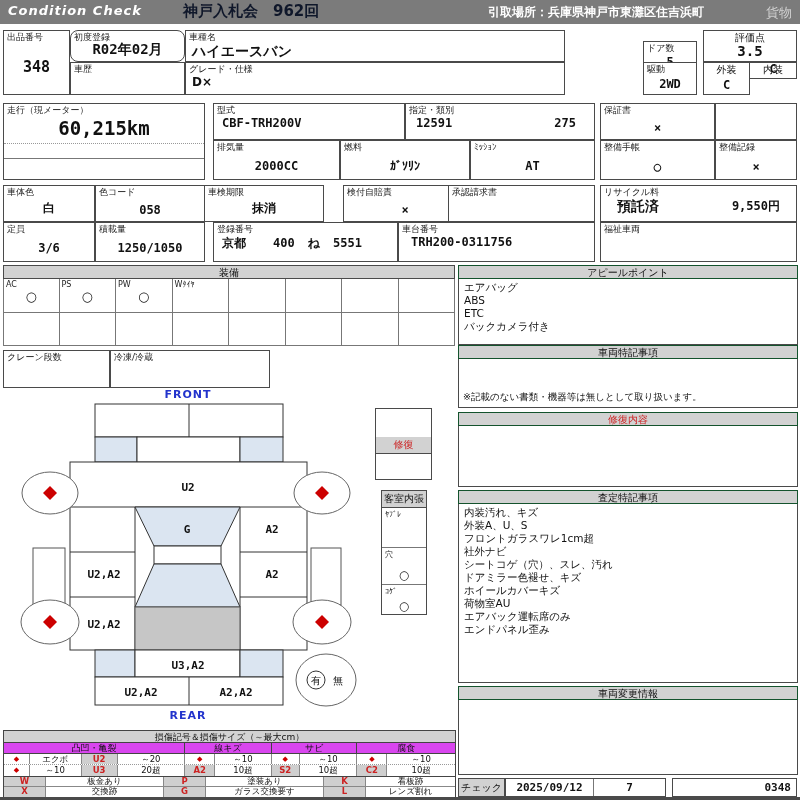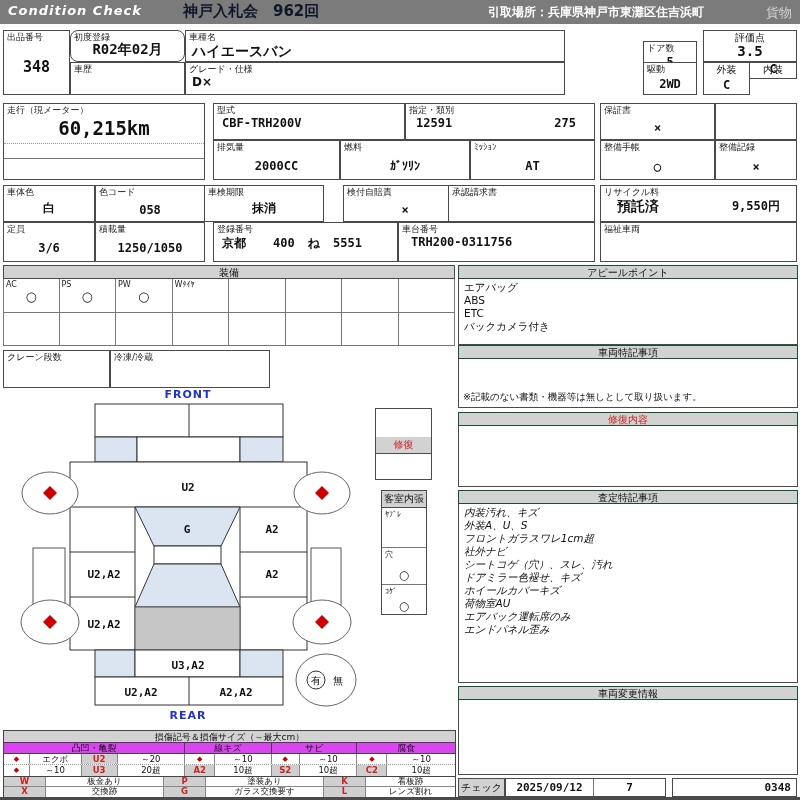--- a/index.html
+++ b/index.html
@@ -352,21 +352,21 @@
     </div>
   </div>
 
   <div class="panel" style="left:458px;top:412px;width:340px;height:75px;">
     <div class="panel-hdr red">修復内容</div>
     <div class="panel-body"></div>
   </div>
 
   <div class="panel" style="left:458px;top:490px;width:340px;height:193px;">
     <div class="panel-hdr">査定特記事項</div>
-    <div class="panel-body" style="padding-top:2px;font-style:italic;">
+    <div class="panel-body" style="padding-top:2px;">
       <div class="pline">内装汚れ、キズ</div>
       <div class="pline">外装A、U、S</div>
       <div class="pline">フロントガラスワレ1cm超</div>
       <div class="pline">社外ナビ</div>
       <div class="pline">シートコゲ（穴）、スレ、汚れ</div>
       <div class="pline">ドアミラー色褪せ、キズ</div>
       <div class="pline">ホイールカバーキズ</div>
       <div class="pline">荷物室AU</div>
       <div class="pline">エアバック運転席のみ</div>
       <div class="pline">エンドパネル歪み</div>

